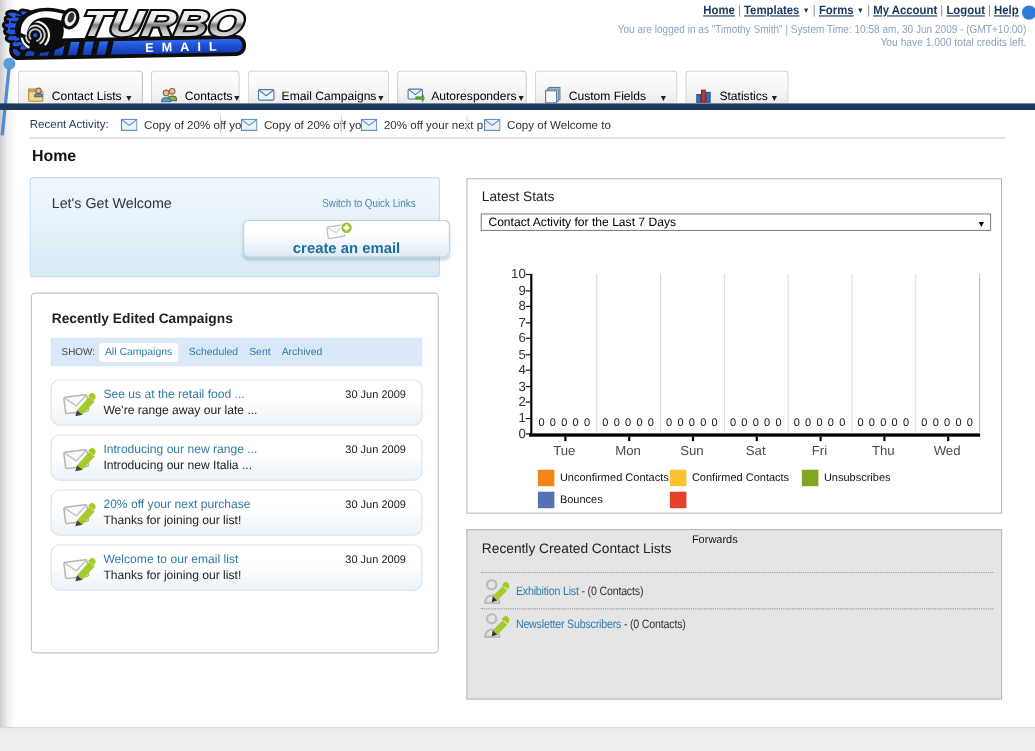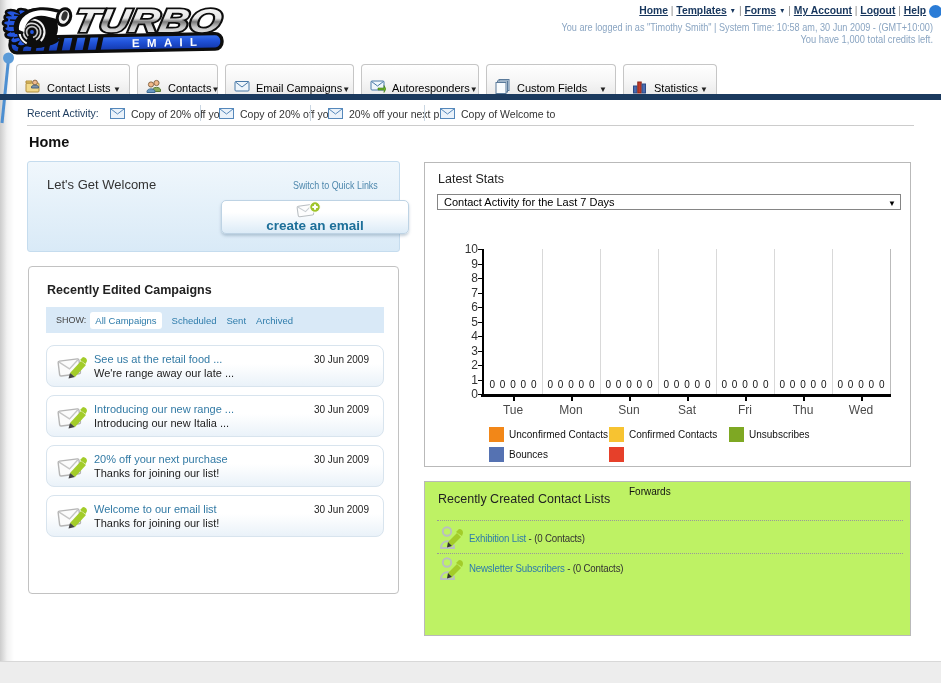--- a/index.html
+++ b/index.html
@@ -72,21 +72,21 @@
 .ytick { position:absolute; width:4px; height:1px; background:#000; }
 #yaxis { left:482px; top:249px; width:2px; height:146px; background:#000; }
 #xaxis { left:481px; top:394px; width:410px; height:3px; background:#000; }
 .vgrid { position:absolute; top:249px; width:1px; height:145px; background:#d9d9d9; }
 .zeros { position:absolute; top:379px; width:58px; text-align:center; font-size:10px; color:#111; word-spacing:2px; }
 .day { position:absolute; top:403px; width:58px; text-align:center; font-size:12px; color:#4a4a4a; }
 .sw { position:absolute; width:15px; height:15px; }
 .leglbl { position:absolute; font-size:10px; color:#111; }
 
 
-#rccl { left:424px; top:481px; width:487px; height:155px; background:#bef264; border:1px solid #b9b9b9; }
+#rccl { left:424px; top:481px; width:487px; height:155px; background:#e5e5e5; border:1px solid #b9b9b9; }
 #rccl .title { position:absolute; left:13px; top:10px; font-size:12.5px; color:#222; }
 .dotline { position:absolute; left:12px; width:466px; border-top:1px dotted #999; }
 .clitem { position:absolute; font-size:11px; letter-spacing:-0.2px; transform:scaleX(0.88); transform-origin:left top; }
 .clitem a { color:#2e7cab; }
 .clitem span { color:#333; }
 #seeall { left:327px; top:119px; width:151px; height:25px; font-size:10.5px; letter-spacing:-0.2px; }
 #seeall svg { margin-left:12px; }
 
 
 #footer { left:0; top:661px; width:941px; height:22px; background:#ededed; border-top:1px solid #d8d8d8; }

